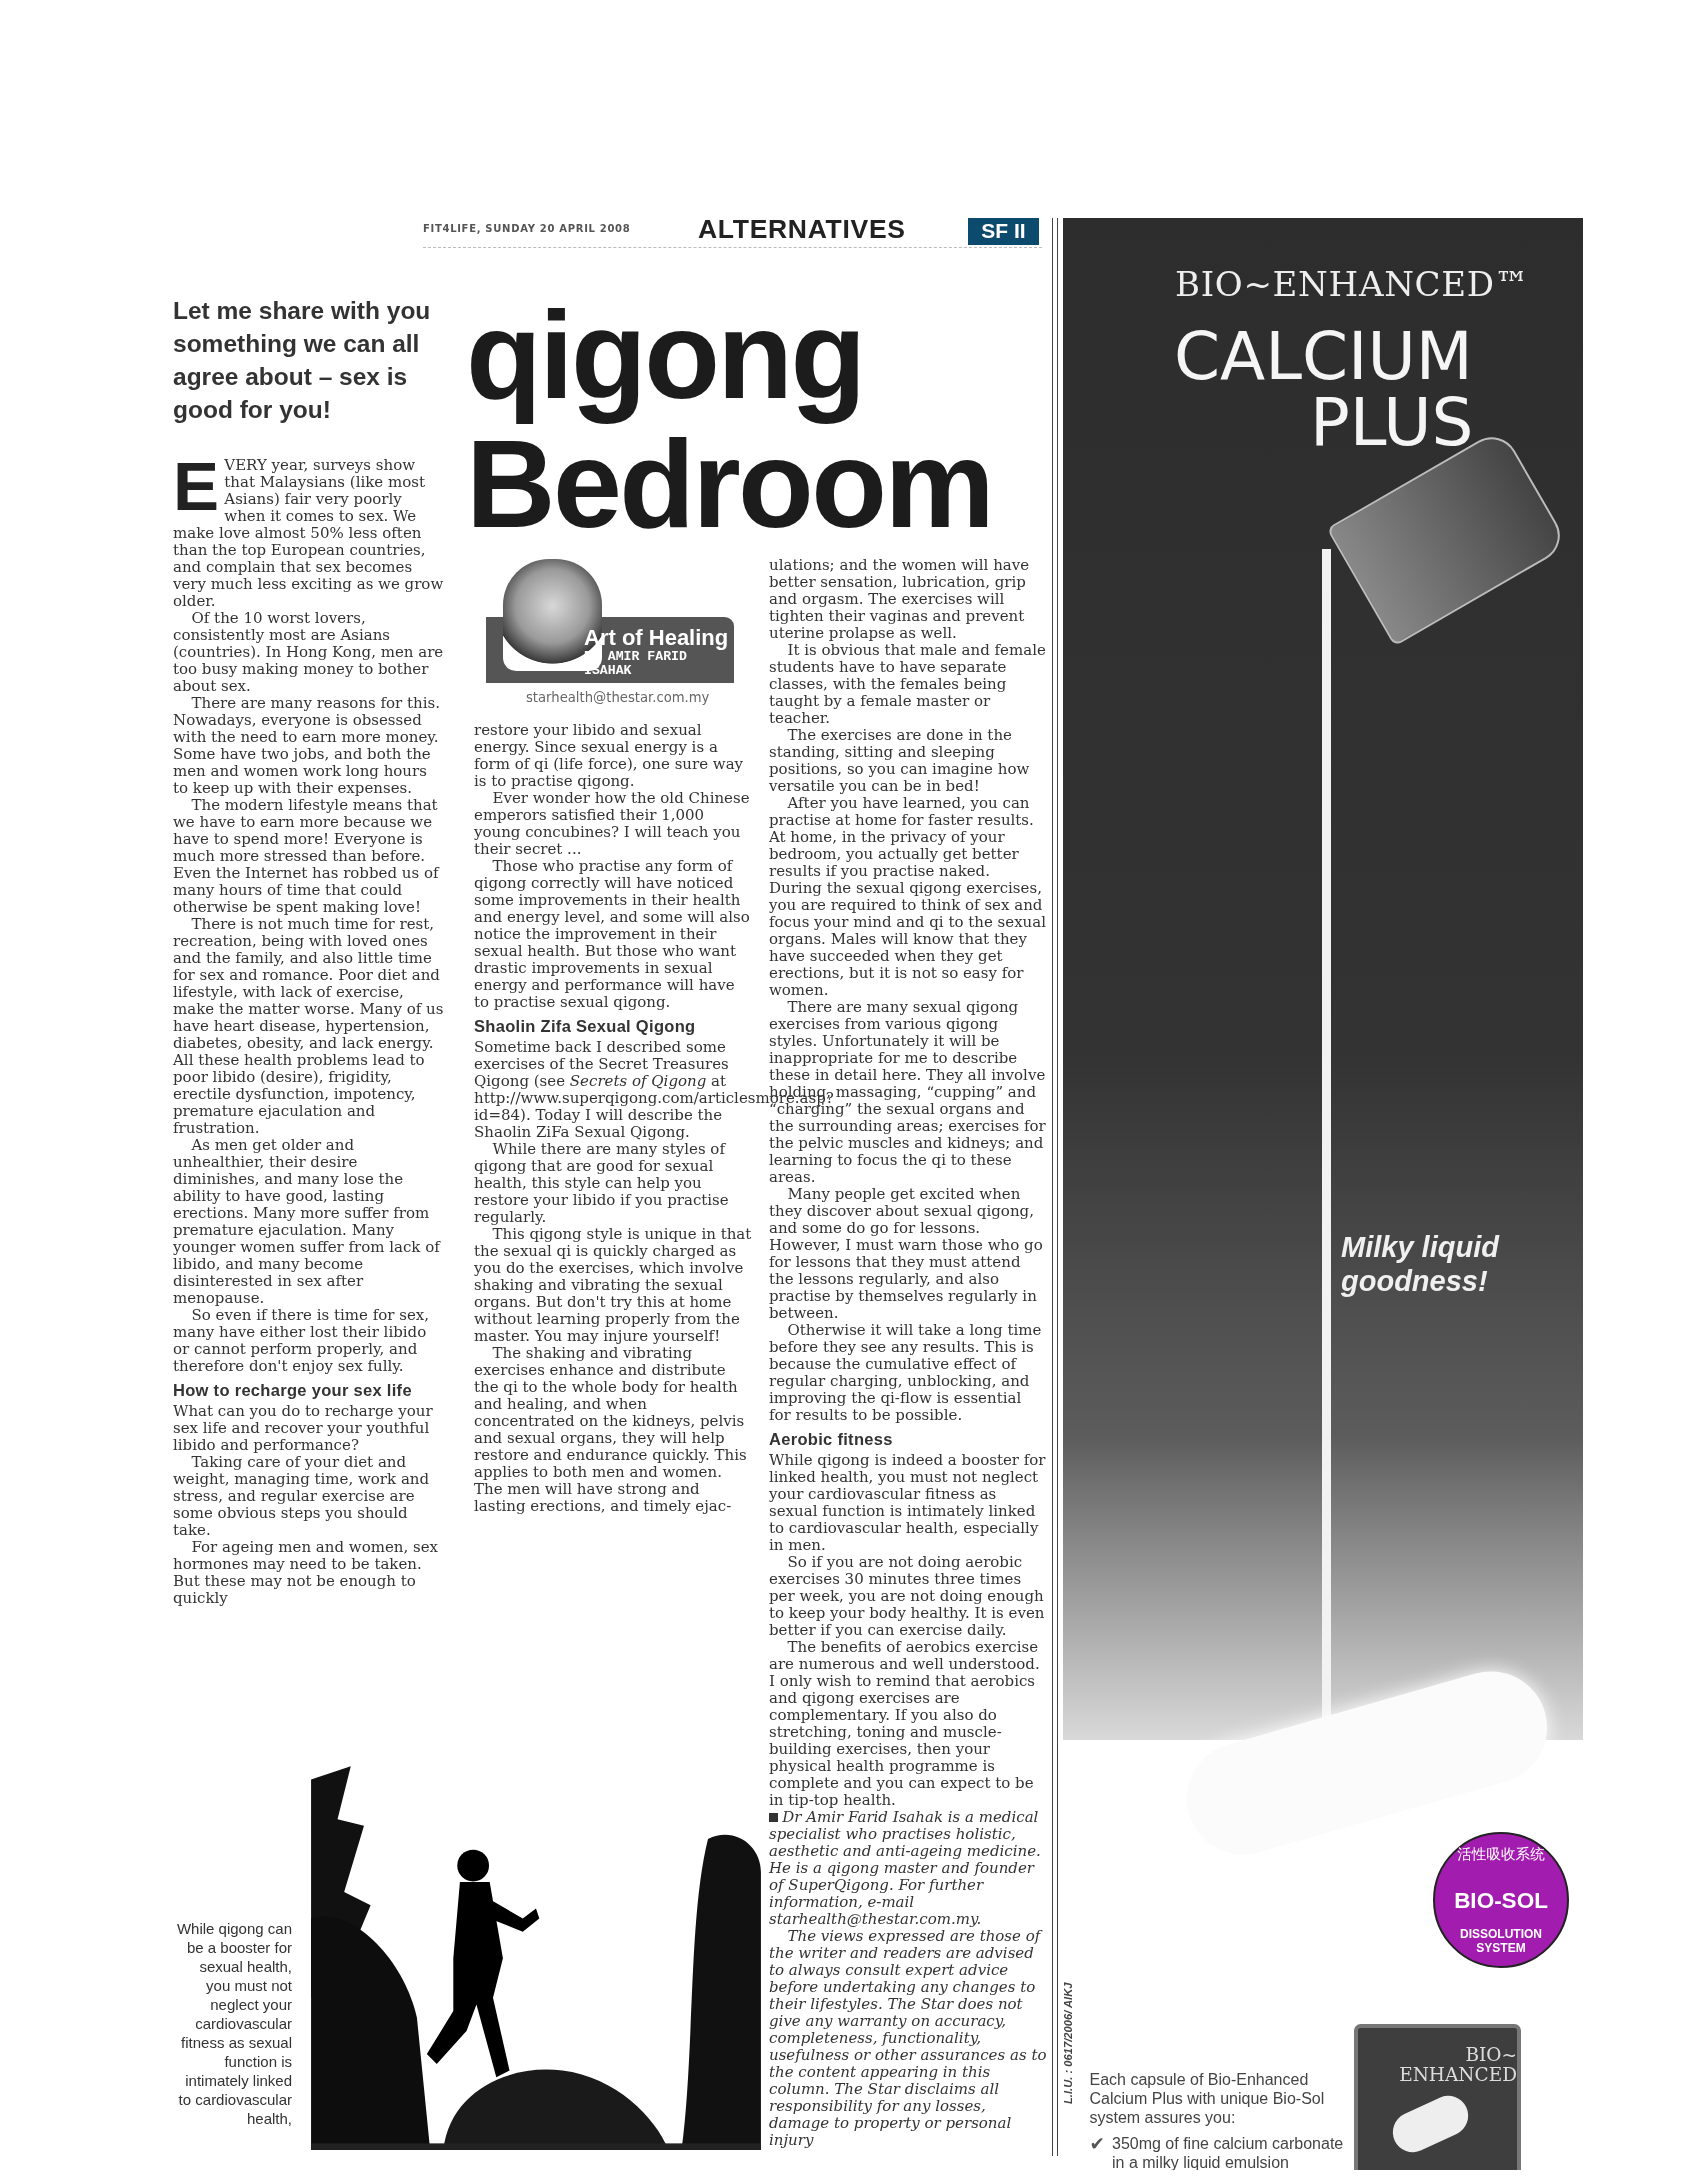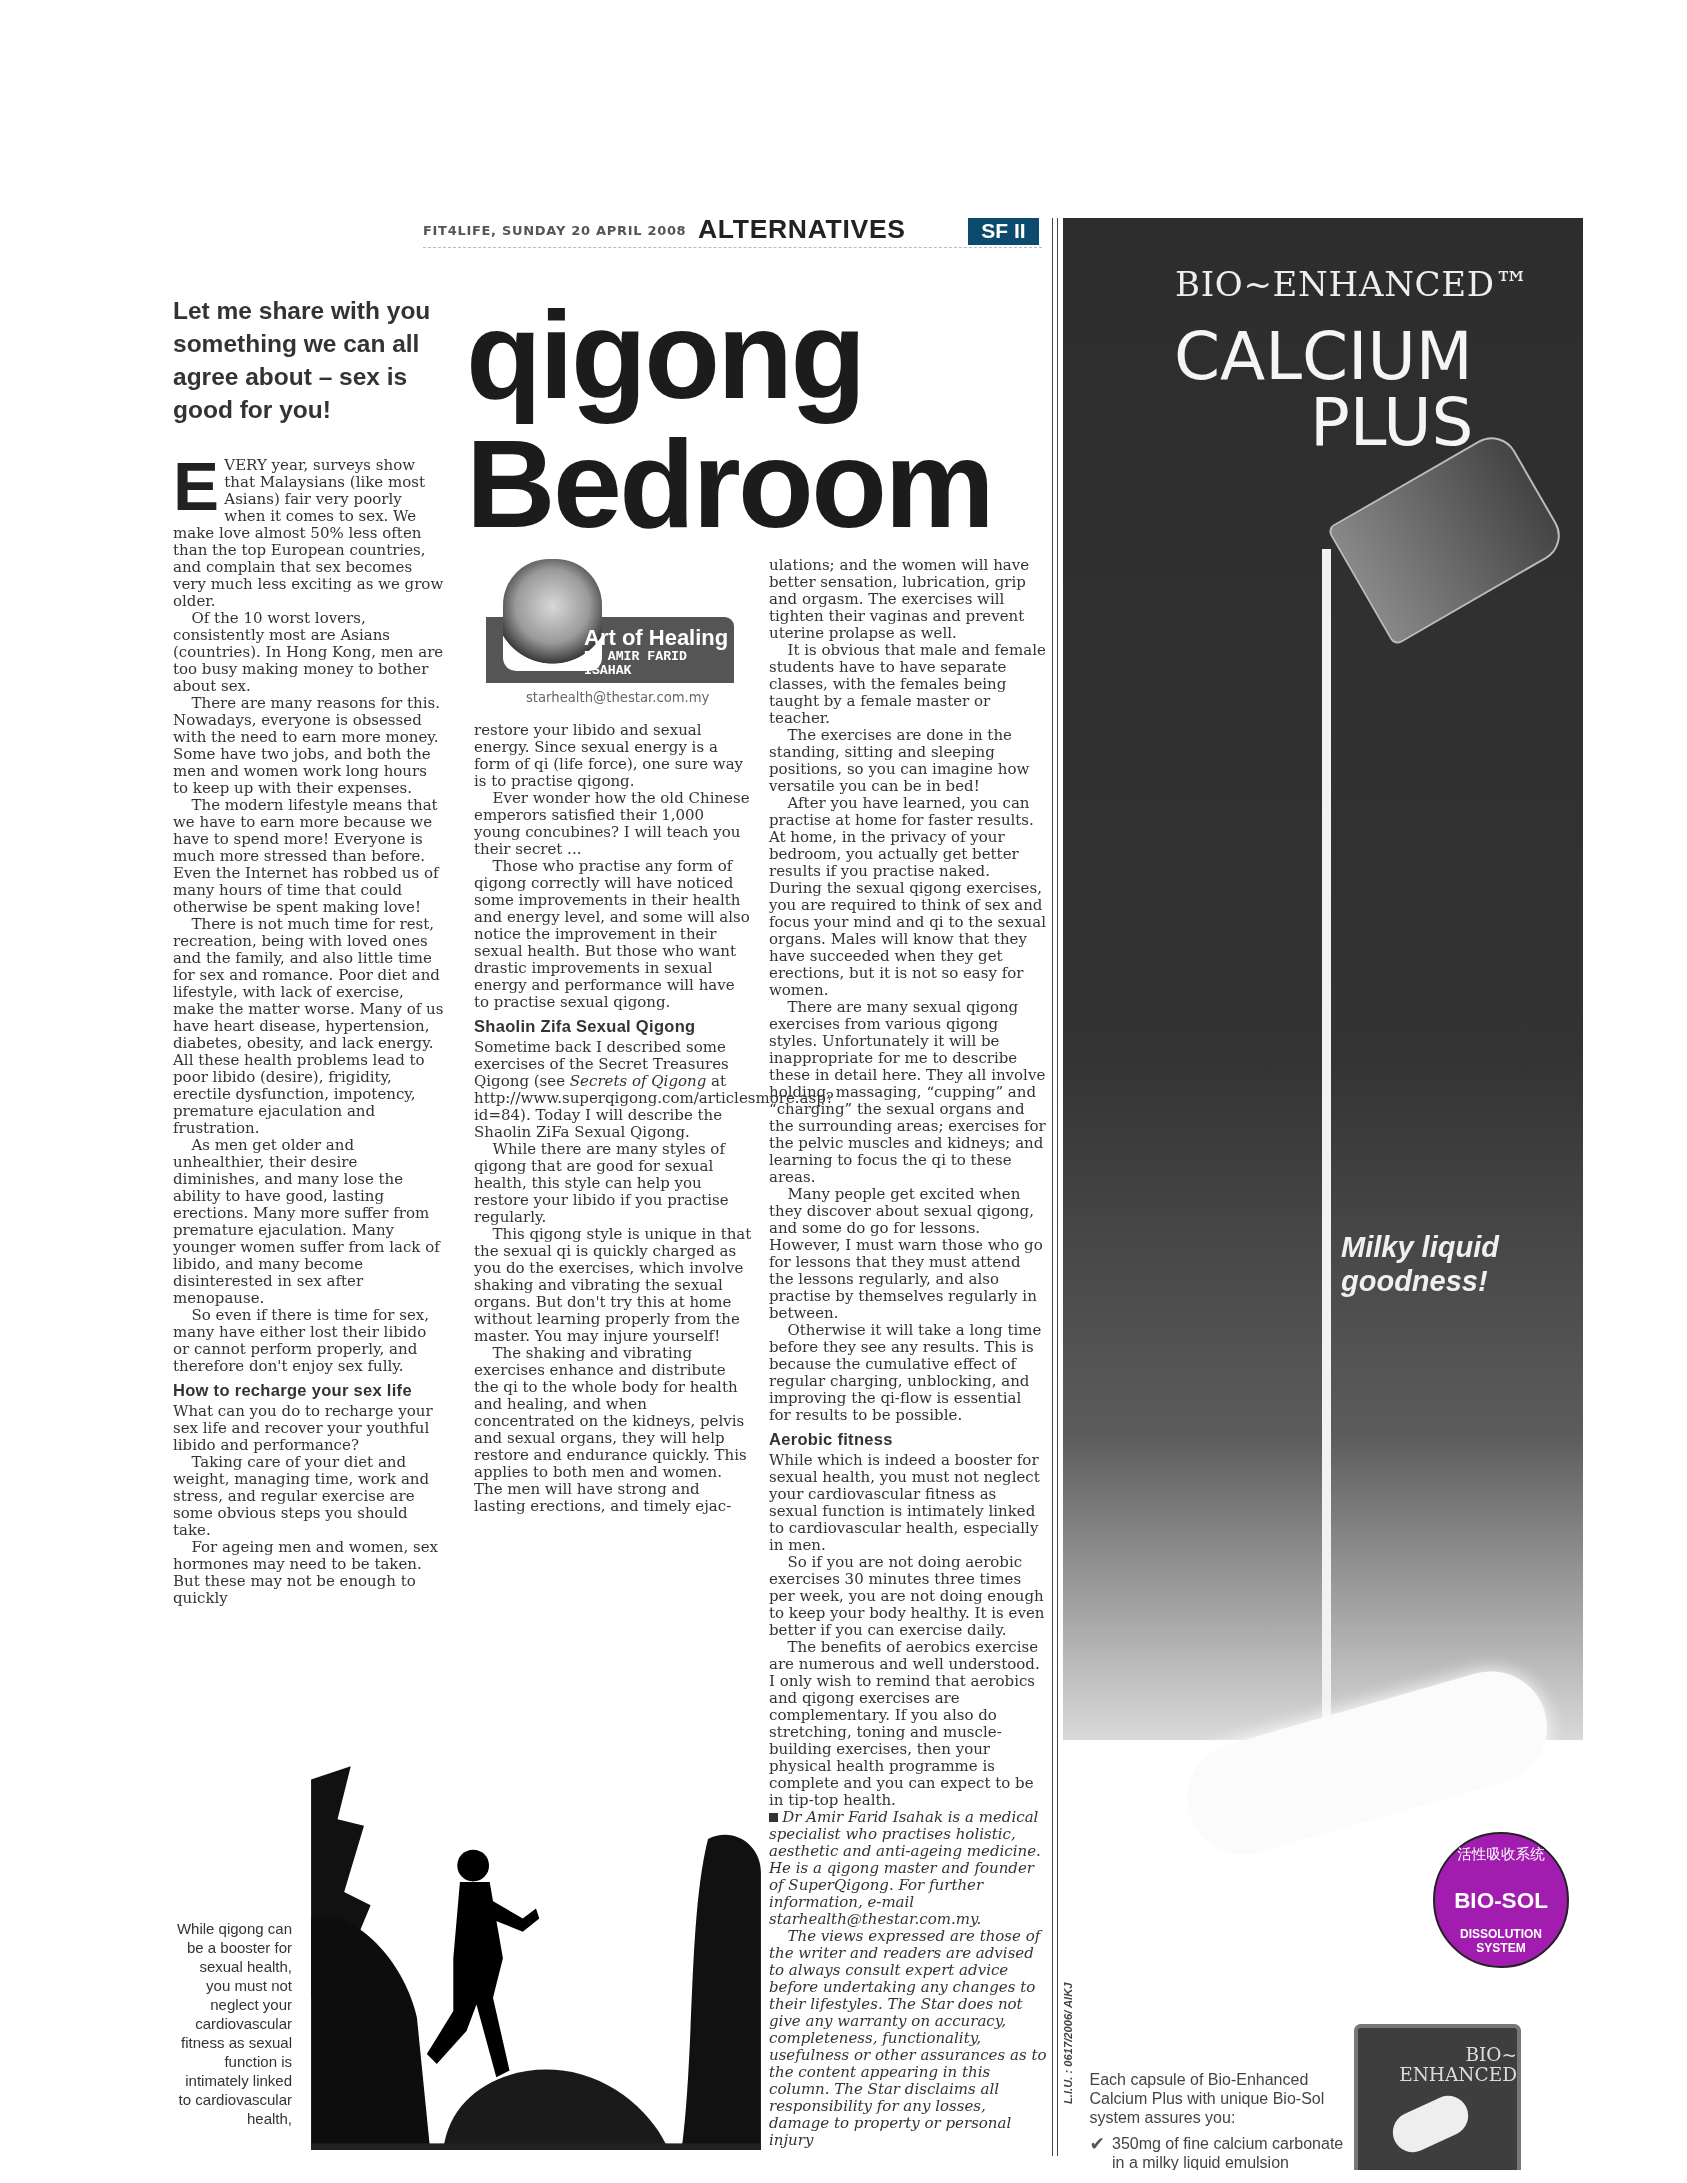--- a/index.html
+++ b/index.html
@@ -1,21 +1,21 @@
 <!DOCTYPE html>
 <html style="font-size:10.6px"><head>
 <meta charset="utf-8">
 <style>
   html, body { margin:0; padding:0; background:#ffffff; }
   body { width:1687px; height:2183px; position:relative; overflow:hidden; font-family:"DejaVu Serif", serif; color:#2a2a2a; }
   .abs { position:absolute; }
 
   
   .header { left:423px; top:210px; width:635px; height:40px; }
-  .header .dateline { position:absolute; left:0; top:13.2px; font-family:"DejaVu Sans", sans-serif; font-size:13px; letter-spacing:0.7px; color:#555; font-weight:bold; }
+  .header .dateline { position:absolute; left:0; top:13.2px; font-family:"DejaVu Sans", sans-serif; font-size:10px; letter-spacing:0.7px; color:#555; font-weight:bold; }
   .header .section { position:absolute; left:275px; top:4px; font-family:"Liberation Sans", sans-serif; font-weight:bold; font-size:26.5px; letter-spacing:0.7px; color:#222; }
   .header .badge { position:absolute; left:545px; top:8px; width:71px; height:26.5px; background:#0c4a6e; color:#fff; font-family:"Liberation Sans", sans-serif; font-weight:bold; font-size:21px; text-align:center; line-height:26.5px; }
   .header .rule { position:absolute; left:0; top:37px; width:619px; border-top:1.3px dashed #bbb; }
 
   
   .deck { left:173px; top:294px; width:265px; font-family:"Liberation Sans", sans-serif; font-weight:bold; font-size:24.5px; line-height:33px; color:#333; }
 
   .headline { left:466px; top:291px; width:556px; font-family:"Liberation Sans", sans-serif; font-weight:bold; font-size:124px; line-height:129px; color:#1c1c1c; letter-spacing:-2.6px; }
 
   .col { font-size:15px; line-height:17px; color:#333; }
@@ -123,21 +123,21 @@
 
 <div class="abs col col3">
   <p class="noindent">ulations; and the women will have better sensation, lubrication, grip and orgasm. The exercises will tighten their vaginas and prevent uterine prolapse as well.</p>
   <p>It is obvious that male and female students have to have separate classes, with the females being taught by a female master or teacher.</p>
   <p>The exercises are done in the standing, sitting and sleeping positions, so you can imagine how versatile you can be in bed!</p>
   <p>After you have learned, you can practise at home for faster results. At home, in the privacy of your bedroom, you actually get better results if you practise naked. During the sexual qigong exercises, you are required to think of sex and focus your mind and qi to the sexual organs. Males will know that they have succeeded when they get erections, but it is not so easy for women.</p>
   <p>There are many sexual qigong exercises from various qigong styles. Unfortunately it will be inappropriate for me to describe these in detail here. They all involve holding, massaging, “cupping” and “charging” the sexual organs and the surrounding areas; exercises for the pelvic muscles and kidneys; and learning to focus the qi to these areas.</p>
   <p>Many people get excited when they discover about sexual qigong, and some do go for lessons. However, I must warn those who go for lessons that they must attend the lessons regularly, and also practise by themselves regularly in between.</p>
   <p>Otherwise it will take a long time before they see any results. This is because the cumulative effect of regular charging, unblocking, and improving the qi-flow is essential for results to be possible.</p>
   <h3>Aerobic fitness</h3>
-  <p class="noindent">While which is indeed a booster for sexual health, you must not neglect your cardiovascular fitness as sexual function is intimately linked to cardiovascular health, especially in men.</p>
+  <p class="noindent">While qigong is indeed a booster for linked health, you must not neglect your cardiovascular fitness as sexual function is intimately linked to cardiovascular health, especially in men.</p>
   <p>So if you are not doing aerobic exercises 30 minutes three times per week, you are not doing enough to keep your body healthy. It is even better if you can exercise daily.</p>
   <p>The benefits of aerobics exercise are numerous and well understood. I only wish to remind that aerobics and qigong exercises are complementary. If you also do stretching, toning and muscle-building exercises, then your physical health programme is complete and you can expect to be in tip-top health.</p>
   <p class="noindent bio"><span class="sq"></span><span>Dr Amir Farid Isahak is a medical specialist who practises holistic, aesthetic and anti-ageing medicine. He is a qigong master and founder of SuperQigong. For further information, e-mail starhealth@thestar.com.my.</span></p>
   <p class="bio" style="margin-top:0">The views expressed are those of the writer and readers are advised to always consult expert advice before undertaking any changes to their lifestyles. The Star does not give any warranty on accuracy, completeness, functionality, usefulness or other assurances as to the content appearing in this column. The Star disclaims all responsibility for any losses, damage to property or personal injury</p>
 </div>
 
 <div class="abs photo-area">
   <svg width="450" height="430" viewBox="0 0 680 650">
     <rect x="0" y="20" width="680" height="630" fill="#ffffff"></rect>
     <path d="M0,90 L60,70 L40,150 L80,160 L50,260 L90,280 L40,400 L0,420 Z" fill="#111"></path>

